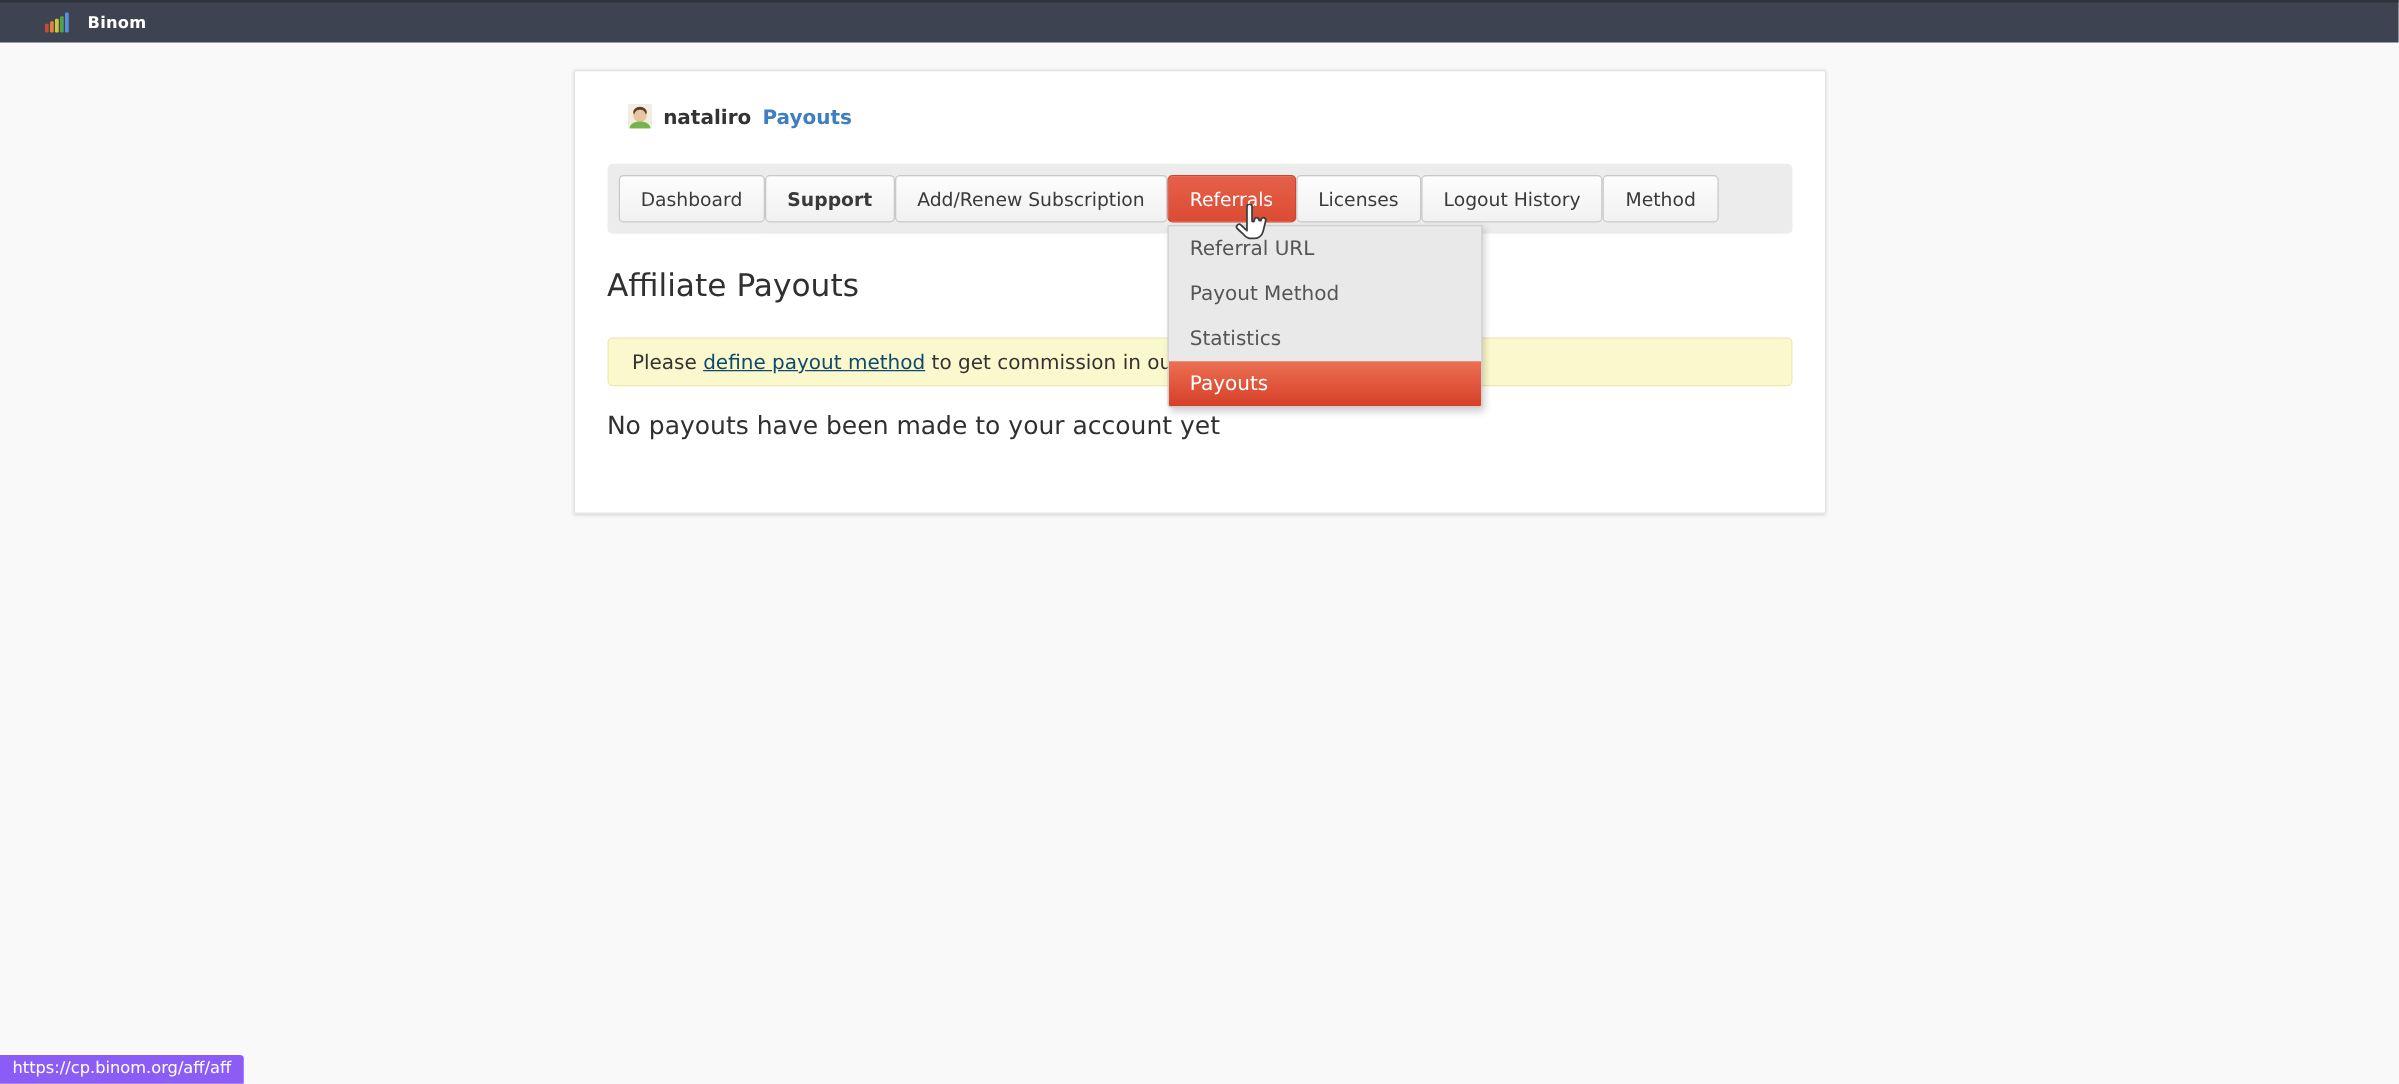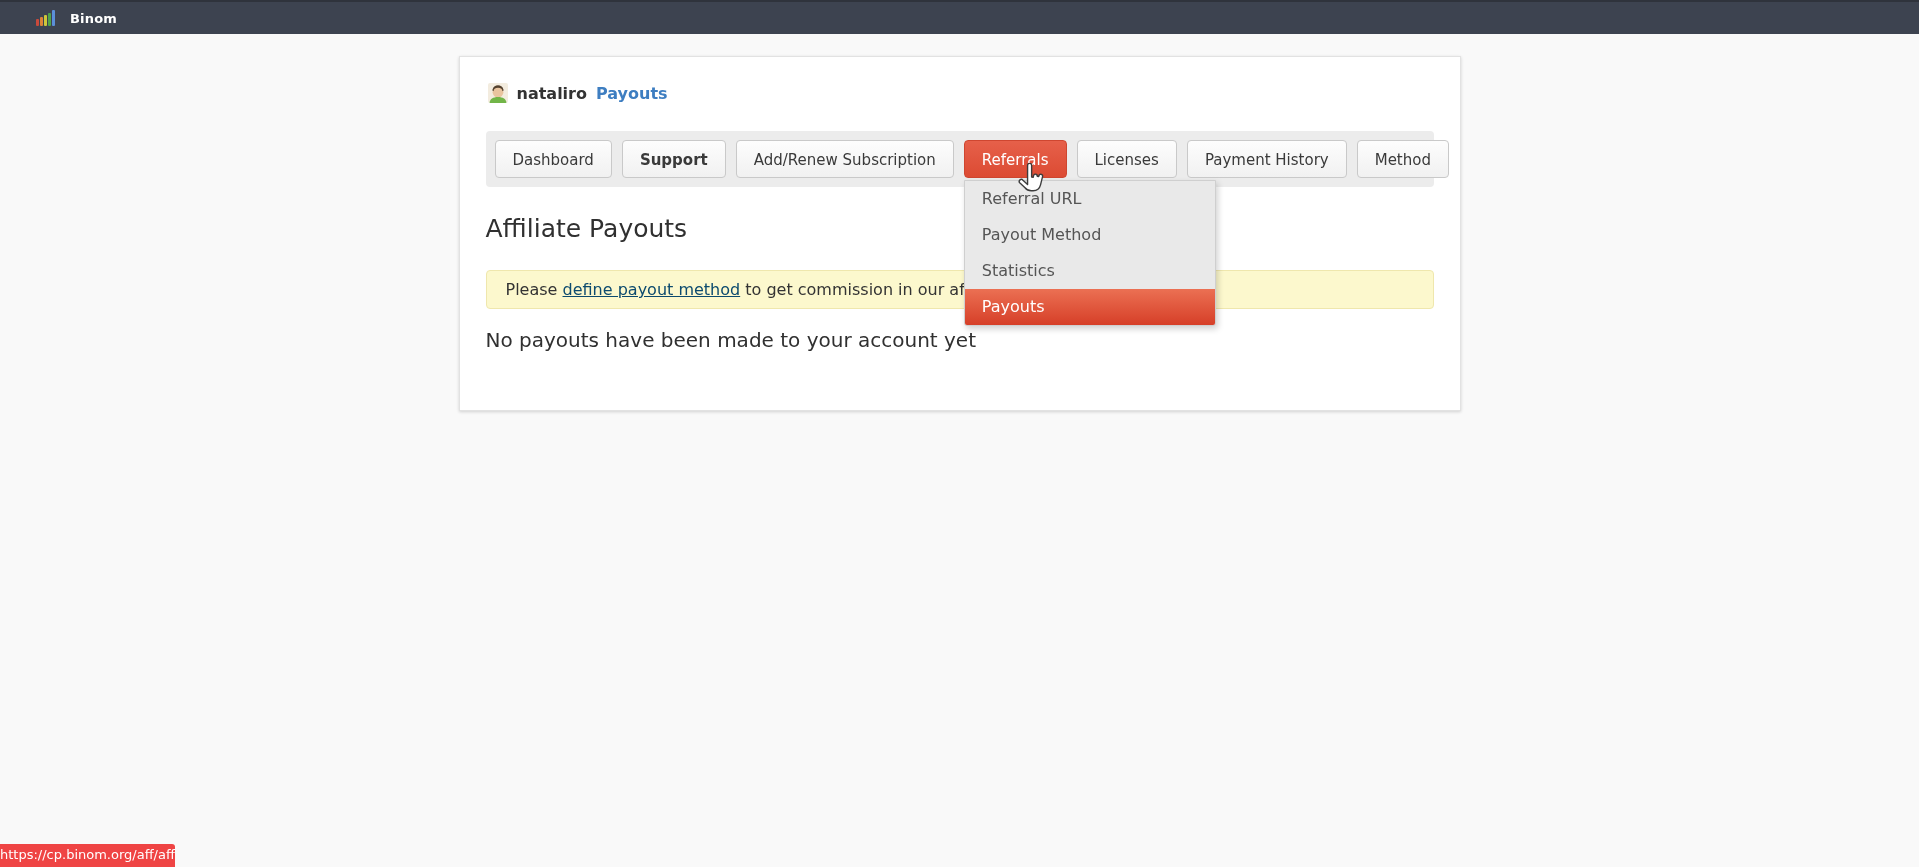--- a/index.html
+++ b/index.html
@@ -17,28 +17,28 @@
   .logo{display:flex;align-items:flex-end;gap:1px;height:16px;margin-right:15px;}
   .logo i{display:block;width:3px;border-radius:1px;}
   .brand{color:#fff;font-size:13px;font-weight:600;letter-spacing:.2px;}
   
   .card{
     width:1002px;margin:22px auto 0;box-sizing:border-box;
     background:#fff;border:1px solid #e2e2e2;
     box-shadow:0 1px 3px rgba(0,0,0,.16);
     padding:25px 26px 58px;position:relative;
   }
-  .user-row{display:flex;align-items:center;gap:9px;font-size:16px;margin:1px 2px 17px;}
+  .user-row{display:flex;align-items:center;gap:9px;font-size:16px;margin:1px 16px 17px;}
   .avatar{width:20px;height:20px;border-radius:2px;overflow:hidden;flex:0 0 auto;}
   .user-name{font-weight:bold;color:#333;}
   .logout{color:#3e7ec1;font-weight:bold;text-decoration:none;cursor:pointer;}
   
   .navstrip{
     background:#ececec;border-radius:4px;padding:9px;
-    display:flex;gap:10px;position:relative;margin-top:28px;
+    display:flex;position:relative;margin-top:28px;
   }
   .navbtn{
     font-size:15px;color:#3a3a3a;height:38px;line-height:38px;
     padding:0 17px;box-sizing:border-box;white-space:nowrap;
     background:linear-gradient(#fdfdfd,#f1f1f1);
     border:1px solid #c9c9c9;border-radius:4px;cursor:pointer;
     position:relative;
   }
   .navbtn.bold{font-weight:bold;}
   .navbtn.active{
@@ -62,22 +62,22 @@
   
   .page-title{font-size:25px;font-weight:500;color:#303030;margin:27px 0 0;}
   .notice{
     margin-top:27px;background:#fcf8cd;border:1px solid #efe7ad;border-radius:4px;
     padding:9px 19px;font-size:16px;color:#333;white-space:nowrap;overflow:hidden;
   }
   .notice a{color:#0c4a6e;text-decoration:underline;cursor:pointer;}
   .empty-msg{margin-top:19px;font-size:20px;color:#303030;}
   
   .statusbar{
-    position:fixed;left:0;bottom:0;background:#ef4444;color:#fff;
-    font-size:13px;padding:3px 0 5px;border-radius:0 3px 0 0;
+    position:fixed;left:0;bottom:0;background:#8b5cf6;color:#fff;
+    font-size:13px;padding:3px 10px 5px;border-radius:0 3px 0 0;
   }
 </style>
 </head>
 <body>
 
 <div class="topbar">
   <span class="logo">
     <i style="height:7px;background:#c9493b"></i>
     <i style="height:9px;background:#dd8437"></i>
     <i style="height:11px;background:#cfc73a"></i>
@@ -121,21 +121,21 @@
 
       
       <span class="cursor-icon">
         <svg width="28" height="33" viewBox="0 0 22 26">
           <path d="M8.3 1.9 C8.3 1 9 .3 9.9 .3 c.9 0 1.6 .7 1.6 1.6 l0 9.2 1.2 .15 .35-1.3 c.2-.8 1-1.3 1.8-1.1 .7 .2 1.2 .9 1.1 1.6 l1.1 .25 .3-.9 c.25-.75 1.05-1.15 1.8-.9 .75 .25 1.15 1.05 .95 1.8 l-1.6 6.6 c-.65 2.7-3.05 4.6-5.85 4.6 l-1.5 0 c-1.9 0-3.7-.9-4.85-2.4 L2.1 15.6 c-.55-.7-.45-1.7 .25-2.3 .7-.55 1.7-.45 2.3 .25 L8.3 17 Z" fill="#ffffff" stroke="#3c3c3c" stroke-width="1.1" stroke-linejoin="round"></path>
         </svg>
       </span>
     </div>
 
     <div class="navbtn">Licenses</div>
-    <div class="navbtn">Payment History</div>
+    <div class="navbtn">Logout History</div>
     <div class="navbtn">Method</div>
   </div>
 
   <h1 class="page-title">Affiliate Payouts</h1>
 
   <div class="notice">
     <span>Please </span><a>define payout method</a><span> to get commission in our affiliate program</span>
   </div>
 
   <div class="empty-msg">No payouts have been made to your account yet</div>

